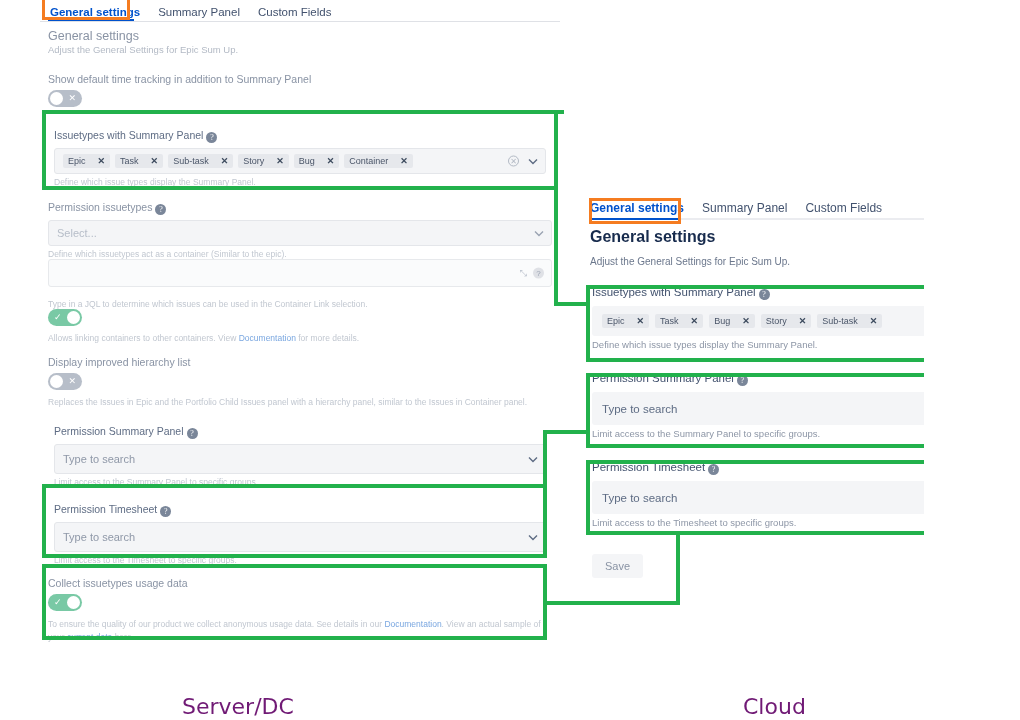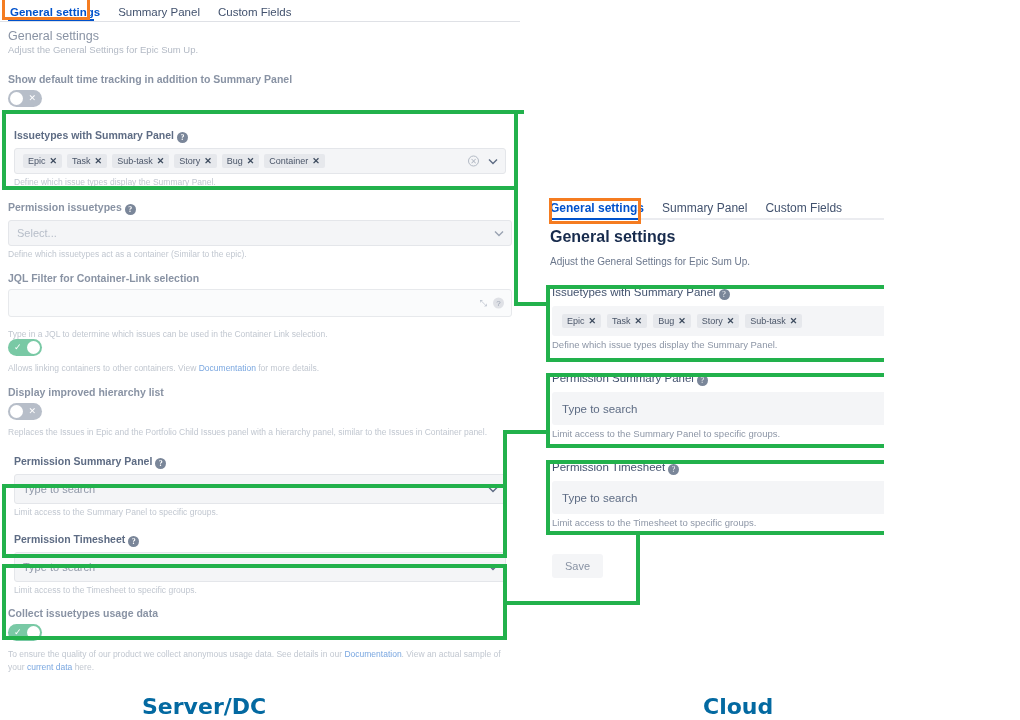--- a/index.html
+++ b/index.html
@@ -7,20 +7,21 @@
     margin: 0; padding: 0;
     background: #ffffff;
     font-family: "Liberation Sans", sans-serif;
   }
   #root {
     position: relative;
     width: 884px;
     height: 720px;
     overflow: hidden;
     background: #fff;
+    margin-left: 40px;
   }
 
   
   #server-panel {
     position: absolute;
     left: 0; top: 0;
     width: 520px; height: 700px;
   }
 
   .tabbar {
@@ -63,21 +64,20 @@
   .sec-sub {
     font-size: 9.5px;
     color: #b3bac5;
     margin: 0;
   }
   .lbl {
     font-size: 10.5px;
     color: #8993a4;
     margin-top: 13px;
     margin-bottom: 5px;
-    font-weight: bold;
   }
   .lbl.dark { color: #5e6c84; }
   .help-desc {
     font-size: 8.5px;
     color: #c1c7d0;
     margin-top: 3px;
   }
   .help-desc a { color: #7aa7e0; text-decoration: none; }
 
   
@@ -148,21 +148,21 @@
     color: #b3bac5;
     font-size: 8px; line-height: 9px; text-align: center;
   }
   .chips { display: flex; align-items: center; gap: 5px; flex-wrap: wrap; }
   .chip {
     background: #e6e8ec;
     border-radius: 2px;
     font-size: 9px;
     color: #4a5568;
     padding: 2px 5px;
-    display: inline-flex; align-items: center; gap: 4px;
+    display: inline-flex; align-items: center; gap: 12px;
     white-space: nowrap;
   }
   .chip .x { font-size: 9px; color: #3d4b5e; font-weight: bold; }
 
   .jqlbox {
     position: relative;
     background: #fafbfc;
     border: 1px solid #e7e9ec;
     border-radius: 3px;
     height: 28px;
@@ -245,22 +245,22 @@
   }
   .gline {
     position: absolute;
     background: #22b14c;
     pointer-events: none;
   }
 
   
   .caption {
     position: absolute;
-    color: #0369a1;
-    font-weight: bold;
+    color: #701a75;
+    font-weight: normal;
     font-size: 22px;
     font-family: "DejaVu Sans", sans-serif;
     white-space: nowrap;
   }
 </style>
 </head>
 <body>
 
 <div id="root">
 
@@ -336,21 +336,20 @@
         <span class="ph light">Select...</span>
         <span class="chev">
           <svg viewBox="0 0 10 10" width="10" height="10">
               <path d="M1 3 L5 7 L9 3" stroke="#9aa3b2" stroke-width="1.4" fill="none"></path>
             </svg>
         </span>
       </div>
       <div class="help-desc">Define which issuetypes act as a container (Similar to the epic).</div>
 
       
-      <div class="lbl">JQL Filter for Container-Link selection</div>
       <div class="jqlbox">
         <span class="jql-expand">⤡</span>
         <span class="jql-q">?</span>
       </div>
       <div class="help-desc" style="margin-top:12px">Type in a JQL to determine which issues can be used in the Container Link selection.</div>
 
       
       <div class="toggle on">
         <span class="knob"></span>
         <span class="mark">✓</span>

